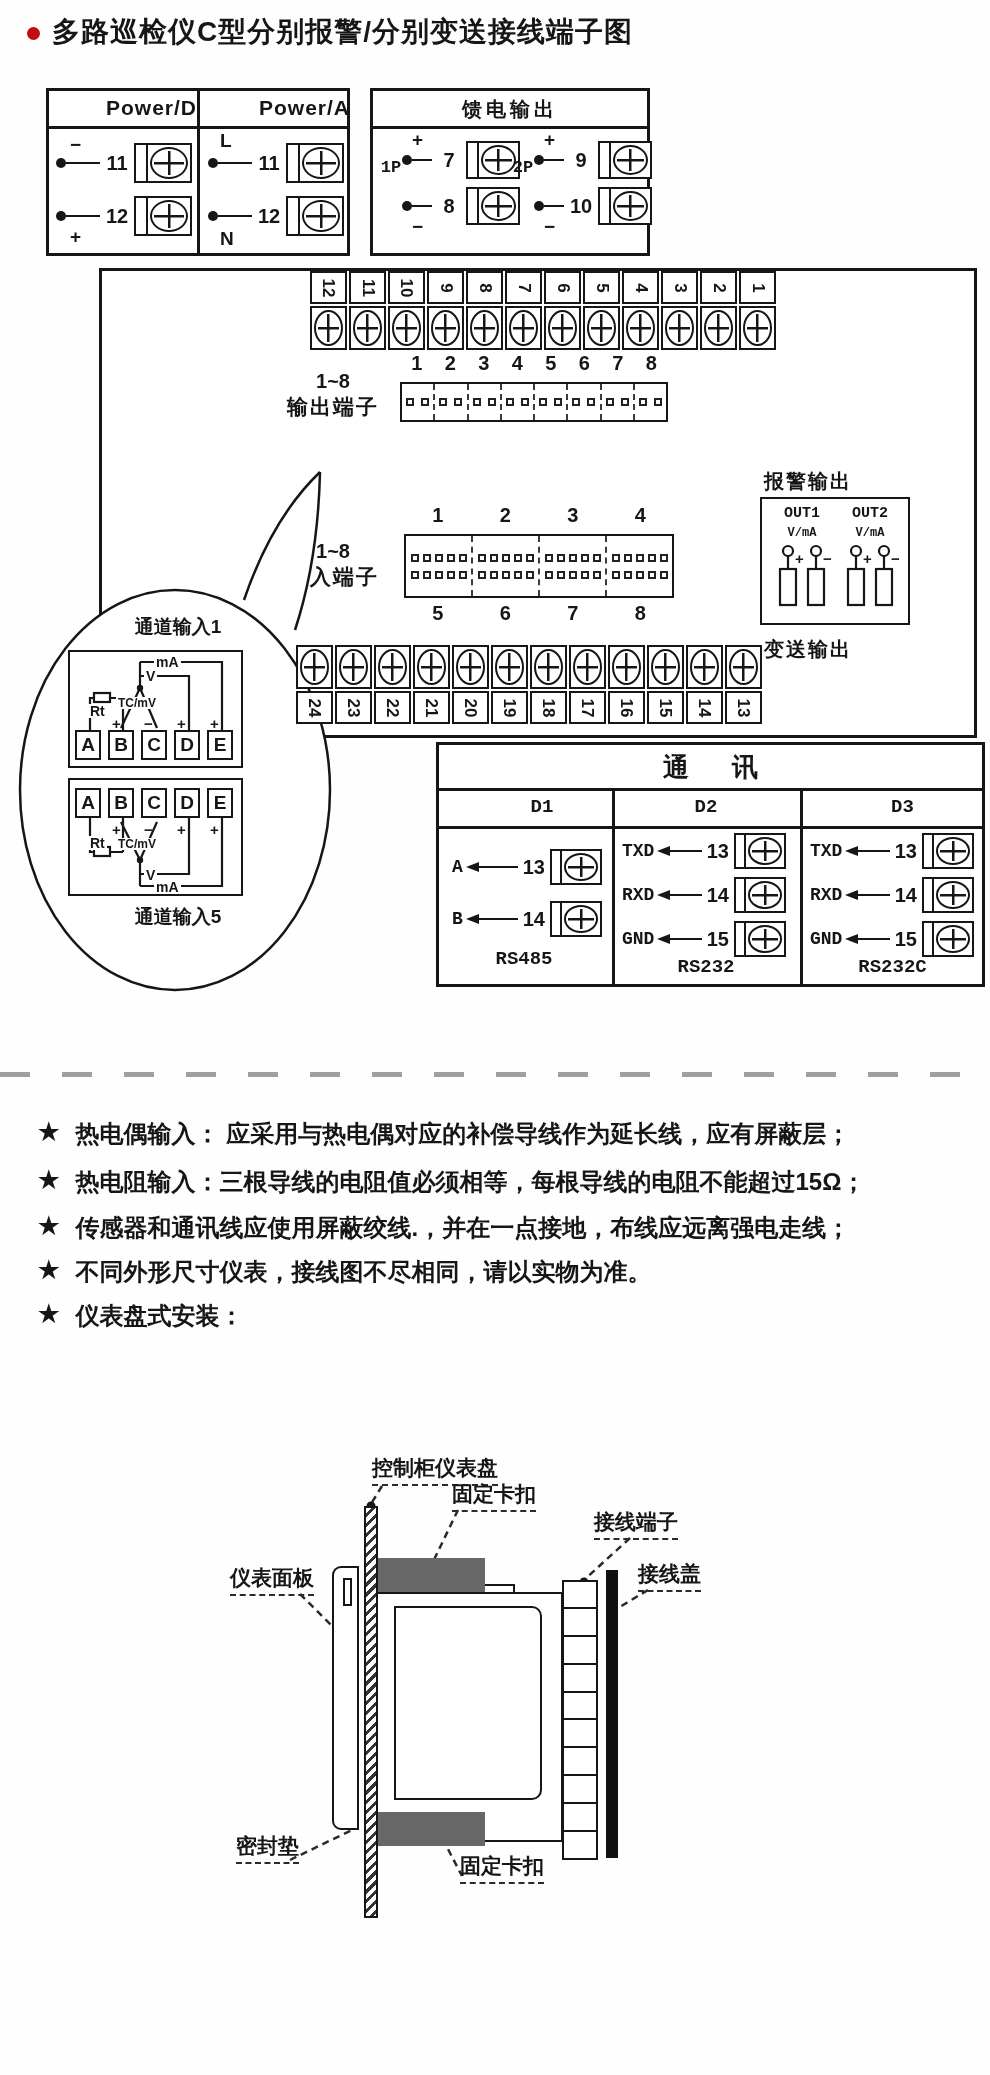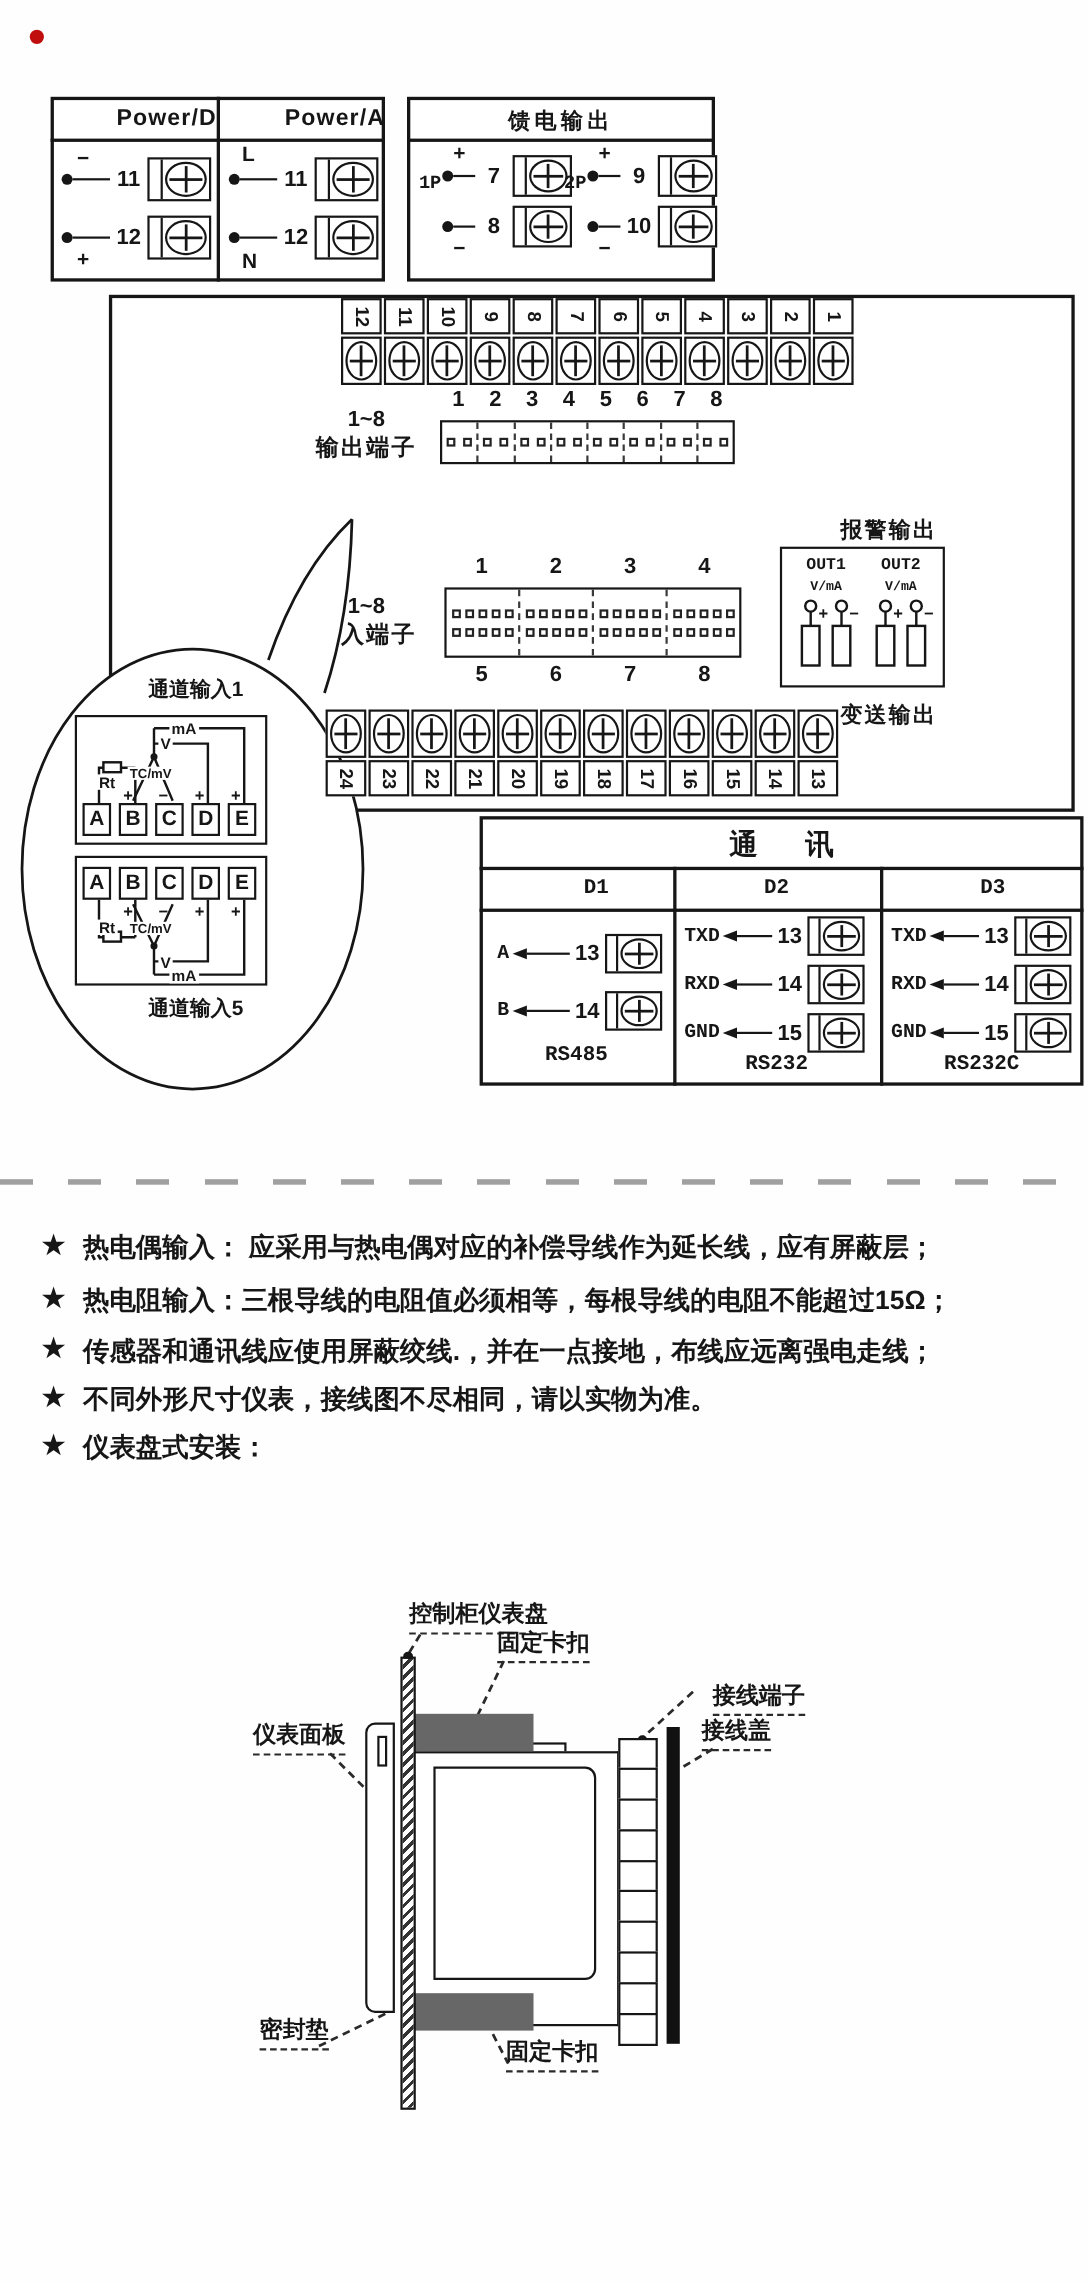--- a/index.html
+++ b/index.html
@@ -83,20 +83,21 @@
   .ladder div{flex:1;border:2.5px solid #161616;box-sizing:border-box;margin-top:-2.5px;background:#fff;}
   .blackbar{position:absolute;background:#111;}
   svg{position:absolute;overflow:visible;}
 </style>
 </head>
 <body>
 
 <div id="canvas">
 
   <span class="bullet" style="left:27px;top:27px;"></span>
+  <div class="title" style="left:52px;top:13px;">多路巡检仪C型分别报警/分别变送接线端子图</div>
 
   <div class="box" style="left:46px;top:88px;width:304px;height:168px;"></div>
   <div class="vline" style="left:197px;top:88px;height:168px;"></div>
   <div class="hline" style="left:46px;top:126px;width:304px;"></div>
   <div class="phead" style="left:46px;top:96px;width:151px;">Power/D</div>
   <div class="phead" style="left:199px;top:96px;width:151px;">Power/A</div>
 
   <div class="pterm" style="left:56px;top:143px;">
     <span class="psign" style="left:14px;top:-8px;">−</span>
     <span class="pdot"></span>
@@ -412,21 +413,21 @@
         </span>
     </div>
     </div>
   <div class="numrow" style="left:404px;top:602px;width:270px;">
       <span>5</span>
       <span>6</span>
       <span>7</span>
       <span>8</span>
     </div>
 
-  <div class="box" style="left:709px;top:497px;width:150px;height:128px;border-width:2.5px;">
+  <div class="box" style="left:760px;top:497px;width:150px;height:128px;border-width:2.5px;">
     <div class="monolbl" style="left:10px;top:6px;width:60px;font-size:15px;">OUT1</div>
     <div class="monolbl" style="left:78px;top:6px;width:60px;font-size:15px;">OUT2</div>
     <div class="monolbl" style="left:10px;top:27px;width:60px;font-size:12px;">V/mA</div>
     <div class="monolbl" style="left:78px;top:27px;width:60px;font-size:12px;">V/mA</div>
     <svg width="150" height="128" viewBox="0 0 150 128">
       <g stroke="#161616" stroke-width="2.2" fill="none">
         <circle cx="26" cy="52" r="5"></circle>
           <circle cx="54" cy="52" r="5"></circle>
         <path d="M26,57 V70 M54,57 V70"></path>
         <rect x="18" y="70" width="16" height="36"></rect>
@@ -772,20 +773,20 @@
       <div></div>
       <div></div>
       <div></div>
       <div></div>
       <div></div>
   </div>
   <div class="blackbar" style="left:606px;top:1570px;width:12px;height:288px;"></div>
 
   <div class="ilbl" style="left:372px;top:1456px;">控制柜仪表盘</div>
   <div class="ilbl" style="left:452px;top:1482px;">固定卡扣</div>
-  <div class="ilbl" style="left:648px;top:1510px;margin-top:20px;">接线端子</div>
+  <div class="ilbl" style="left:594px;top:1510px;">接线端子</div>
   <div class="ilbl" style="left:638px;top:1562px;">接线盖</div>
   <div class="ilbl" style="left:230px;top:1566px;">仪表面板</div>
   <div class="ilbl" style="left:236px;top:1834px;">密封垫</div>
   <div class="ilbl" style="left:460px;top:1854px;">固定卡扣</div>
 
 
 </div>
 
 </body></html>

